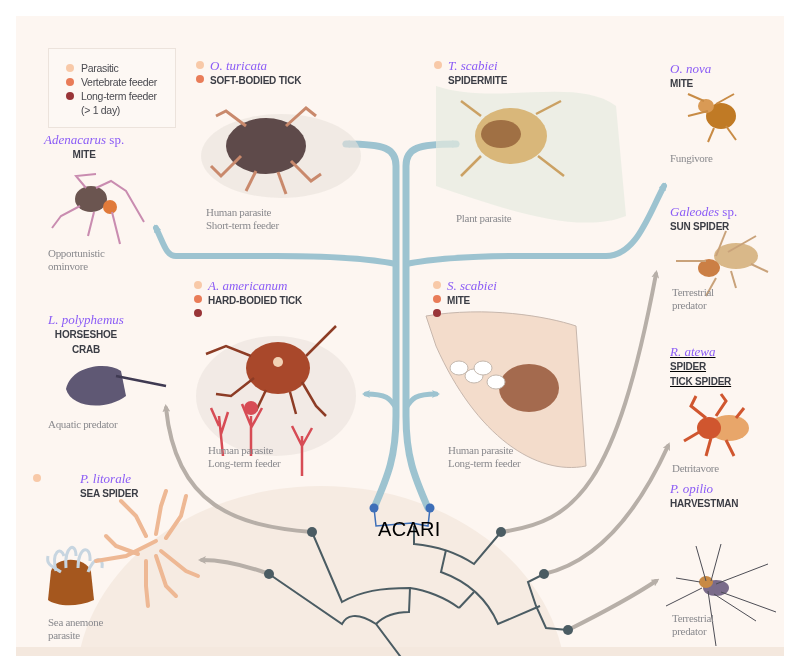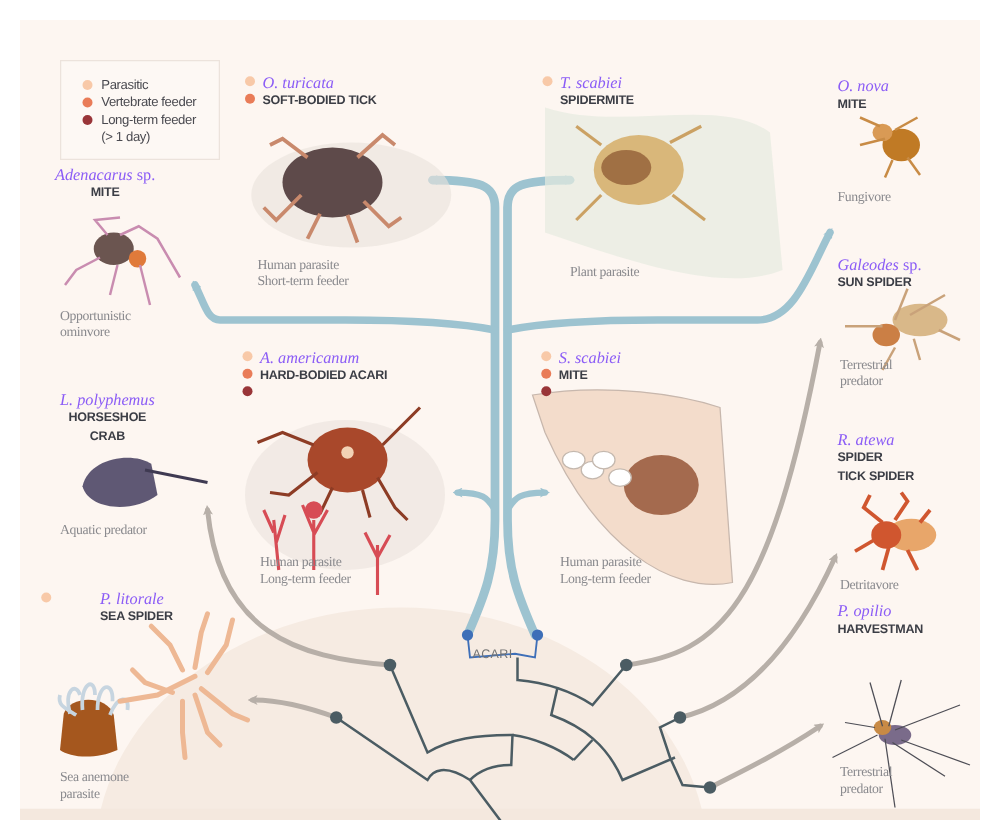--- a/index.html
+++ b/index.html
@@ -13,21 +13,21 @@
   .legend-item { display: flex; align-items: flex-start; font-size: 10.5px; color: #4a4a50; line-height: 14px; letter-spacing: -0.3px; }
   .dot { width: 8px; height: 8px; border-radius: 50%; margin: 3px 7px 0 0; flex: none; }
   .c1 { background: #f8c9a8; } .c2 { background: #e97c58; } .c3 { background: #993538; }
   .label { position: absolute; }
   .species { font-family: "Liberation Serif", serif; font-style: italic; font-size: 13px; color: #8b5cf6; line-height: 15px; }
   .species .norm { font-style: normal; }
   .common { font-weight: bold; font-size: 10px; color: #3b3d45; line-height: 15px; letter-spacing: -0.2px; }
   .desc { font-size: 11px; color: #8a8a8e; line-height: 13px; letter-spacing: -0.3px; font-family: Liberation Serif, serif; }
   .dots { position: absolute; display: flex; flex-direction: column; gap: 6px; }
   .dots .dot { margin: 0; }
-  .acari { position: absolute; left: 362px; top: 502px; font-size: 10px; color: #737373; letter-spacing: 0.3px; }
+  .acari { position: absolute; left: 362px; top: 502px; font-size: 20px; color: #000000; letter-spacing: 0.3px; }
 </style>
 </head>
 <body>
 
 <div class="canvas">
   <div class="dome"></div>
   <div class="strip"></div>
 
   <svg class="tree" width="768" height="640" viewBox="0 0 768 640">
     <defs>
@@ -283,21 +283,21 @@
     <div>ominvore</div>
   </div>
 
   <div class="dots" style="left:178px; top:265px;">
     <span class="dot c1"></span>
     <span class="dot c2"></span>
     <span class="dot c3"></span>
   </div>
   <div class="label" style="left:192px; top:262px;">
     <div class="species">A. americanum</div>
-    <div class="common">HARD-BODIED ACARI</div>
+    <div class="common">HARD-BODIED TICK</div>
   </div>
   <div class="label desc" style="left:192px; top:428px;">
     <div>Human parasite</div>
     <div>Long-term feeder</div>
   </div>
 
   <div class="dots" style="left:417px; top:265px;">
     <span class="dot c1"></span>
     <span class="dot c2"></span>
     <span class="dot c3"></span>
@@ -322,21 +322,21 @@
 
   <div class="label" style="left:32px; top:296px;text-align:center;">
     <div class="species">L. polyphemus</div>
     <div class="common">HORSESHOE</div>
     <div class="common">CRAB</div>
   </div>
   <div class="label desc" style="left:32px; top:402px;">
     <div>Aquatic predator</div>
   </div>
 
-  <div class="label" style="left:654px; top:328px;">
+  <div class="label" style="left:654px; top:328px;text-decoration:underline;">
     <div class="species">R. atewa</div>
     <div class="common">SPIDER</div>
     <div class="common">TICK SPIDER</div>
   </div>
   <div class="label desc" style="left:656px; top:446px;">
     <div>Detritavore</div>
   </div>
 
   <div class="dots" style="left:17px; top:458px;">
     <span class="dot c1"></span>

